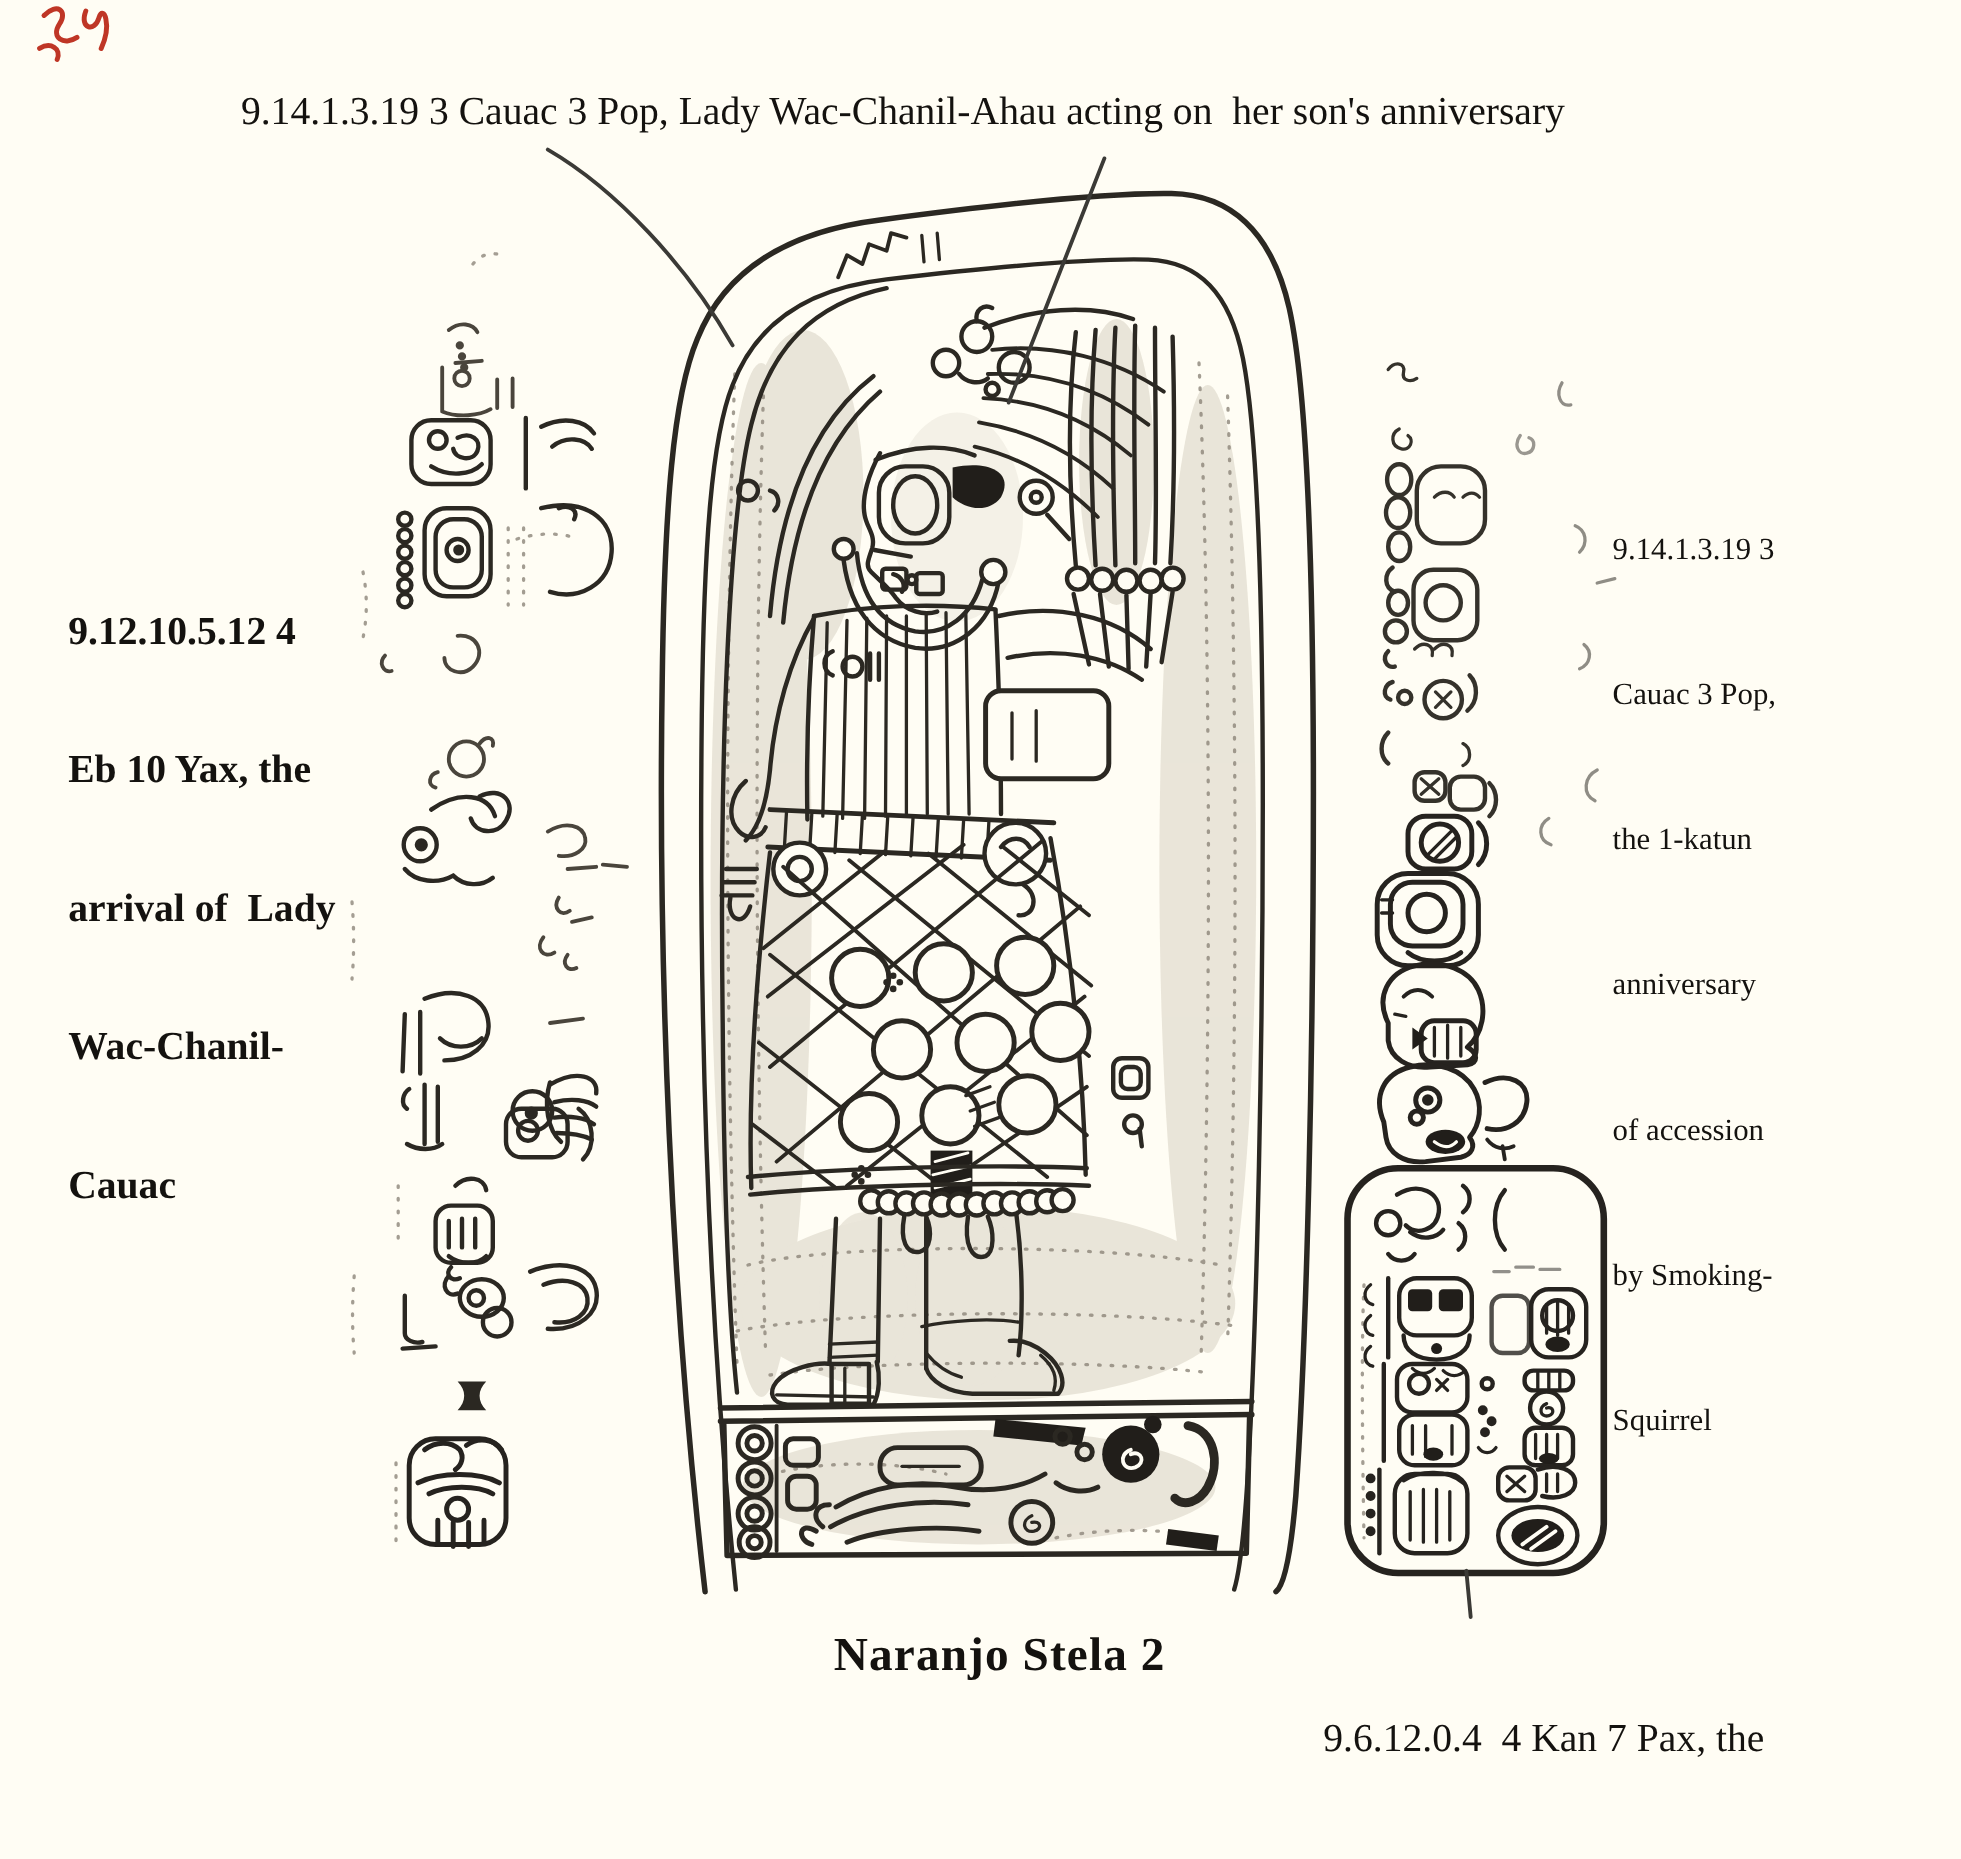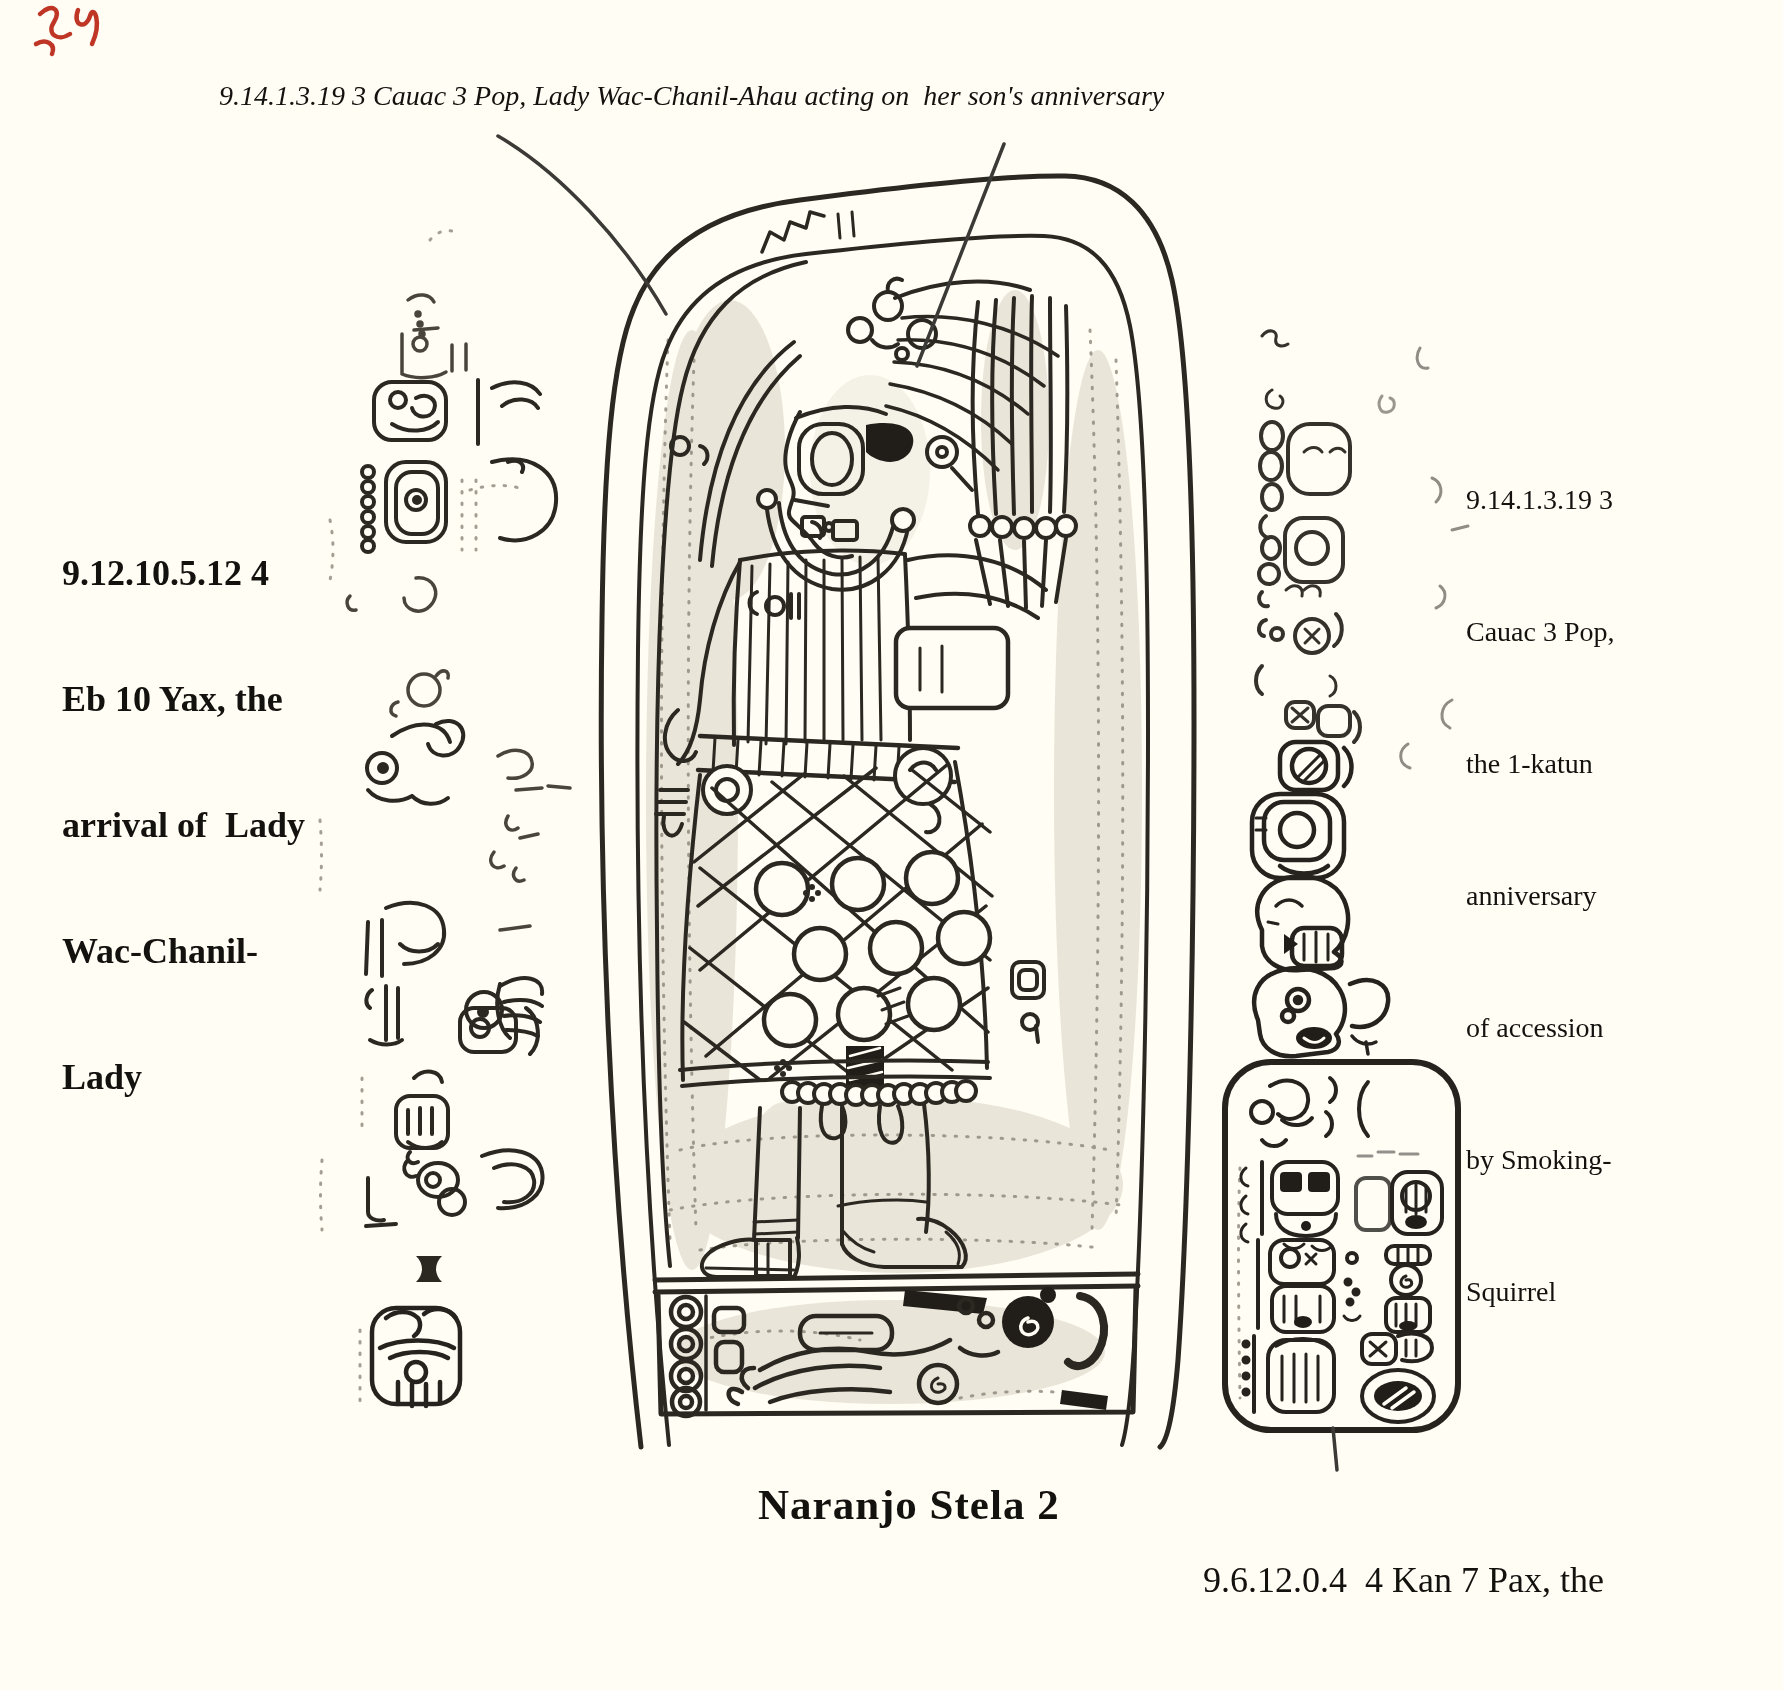--- a/index.html
+++ b/index.html
@@ -1,21 +1,21 @@
 <!DOCTYPE html>
 <html><head>
 <meta charset="utf-8">
 <style>
   html,body{margin:0;padding:0;}
   body{background:#fffdf4;}
   #page{position:relative;width:1783px;height:1690px;background:#fffdf4;overflow:hidden;
         font-family:"Liberation Serif", serif;color:#14120f;}
   .cap{position:absolute;white-space:pre;color:#14120f;}
   .cap div{white-space:pre;}
-  #cap-top{left:219px;top:80px;font-size:28px;font-style:italic;}
+  #cap-top{left:219px;top:80px;font-size:36px;}
   #cap-left{left:62px;top:468px;font-size:36px;line-height:42px;font-weight:bold;}
   #cap-right{left:1466px;top:390px;font-size:28px;line-height:44px;}
   #cap-br{left:1203px;top:1468px;font-size:36px;line-height:45px;}
   #fig-title{left:758px;top:1480px;font-size:43px;font-weight:bold;letter-spacing:1px;}
   svg{position:absolute;left:0;top:0;}
 </style>
 </head>
 <body>
 
 <div id="page">
@@ -488,21 +488,21 @@
 
 </svg>
 
 <div id="cap-top" class="cap">9.14.1.3.19 3 Cauac 3 Pop, Lady Wac-Chanil-Ahau acting on  her son's anniversary</div>
 
 <div id="cap-left" class="cap">
   <div>9.12.10.5.12 4</div>
   <div>Eb 10 Yax, the</div>
   <div>arrival of  Lady</div>
   <div>Wac-Chanil-</div>
-  <div>Lady</div>
+  <div>Cauac</div>
 </div>
 
 <div id="cap-right" class="cap">
   <div>9.14.1.3.19 3</div>
   <div>Cauac 3 Pop,</div>
   <div>the 1-katun</div>
   <div>anniversary</div>
   <div>of accession</div>
   <div>by Smoking-</div>
   <div>Squirrel</div>

